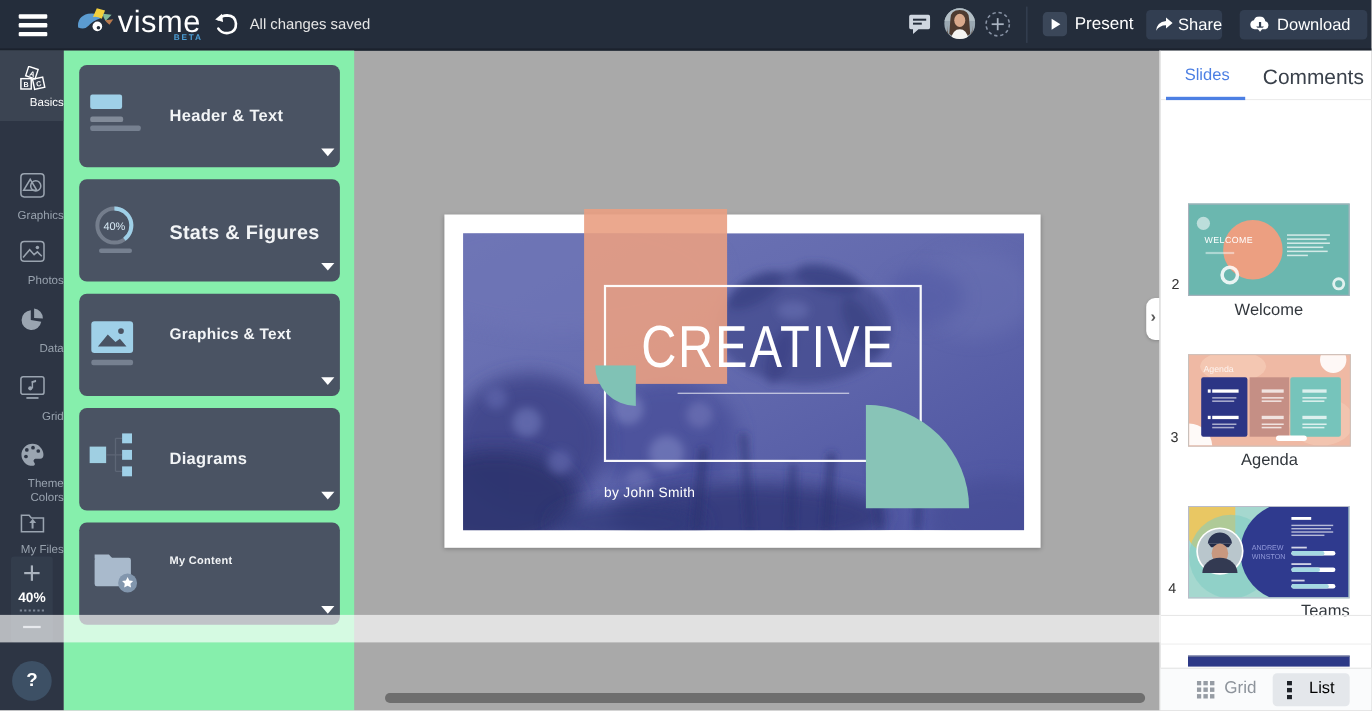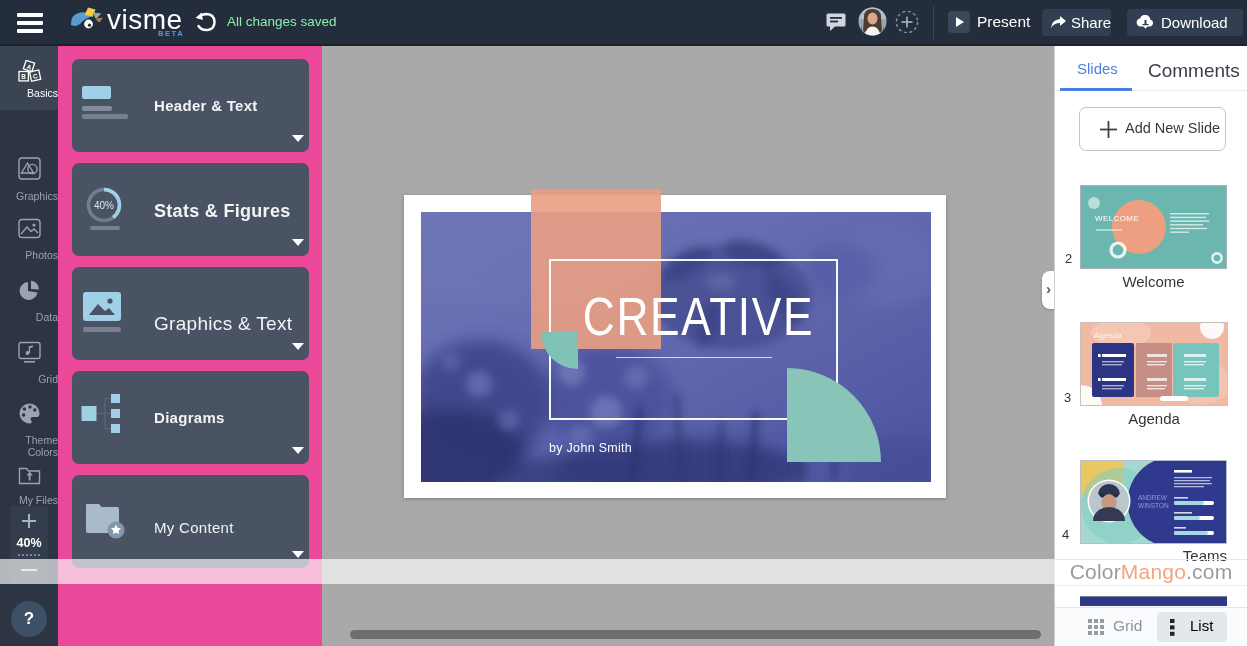--- a/index.html
+++ b/index.html
@@ -29,21 +29,21 @@
     <circle cx="18.5" cy="18" r="4.4" fill="#fff"></circle>
     <circle cx="19.5" cy="19.2" r="1.6" fill="#242d3b"></circle>
   </svg>
   <div class="abs" style="left:107px;top:4px;width:80px;height:30px;color:#fff;font-size:28px;letter-spacing:.5px">visme</div>
   <div class="abs" style="left:158px;top:29px;color:#4d9fd6;font-size:7.5px;font-weight:bold;letter-spacing:1.6px">BETA</div>
 
   <svg class="abs" style="left:193px;top:11px" width="25" height="23" viewBox="0 0 25 23">
     <path d="M5.5 6.5 Q9 3 13.5 3 Q21 3.2 21.5 10.5 Q21.8 18 14.5 19 Q8.5 19.6 5.5 15" fill="none" stroke="#fff" stroke-width="2.4" stroke-linecap="round"></path>
     <path d="M8.8 1.5 L2.6 6.8 L9.8 9 Z" fill="#fff"></path>
   </svg>
-  <div class="abs" style="left:227px;top:14px;color:#86efac;font-size:13.5px">All changes saved</div>
+  <div class="abs" style="left:227px;top:14px;color:#e5e5e5;font-size:13.5px">All changes saved</div>
 
   <svg class="abs" style="left:825px;top:11px" width="22" height="22" viewBox="0 0 22 22">
     <path d="M3 2.5 h16 a1.5 1.5 0 0 1 1.5 1.5 v10 a1.5 1.5 0 0 1 -1.5 1.5 h-9 l-5 4.5 v-4.5 h-2 a1.5 1.5 0 0 1 -1.5 -1.5 v-10 a1.5 1.5 0 0 1 1.5 -1.5 Z" fill="#cfd6e0"></path>
     <rect x="5" y="6" width="12" height="1.8" fill="#242d3b"></rect>
     <rect x="5" y="9.6" width="8" height="1.8" fill="#242d3b"></rect>
   </svg>
 
   <svg class="abs" style="left:858px;top:7px" width="29" height="29" viewBox="0 0 29 29">
     <defs>
           <clipPath id="avc">
@@ -157,21 +157,21 @@
     <div class="abs" style="left:12px;top:14.4px;width:14px;height:1.4px;background:#aab3be"></div>
     <div class="abs" style="left:18.3px;top:8px;width:1.4px;height:14px;background:#aab3be"></div>
     <div class="abs" style="left:0;top:30px;width:38px;text-align:center;color:#fff;font-size:12.5px;font-weight:bold">40%</div>
     <div class="abs" style="left:8px;top:48px;width:22px;border-top:2px dotted #7c8695"></div>
     <div class="abs" style="left:11px;top:63px;width:16px;height:1.8px;background:#b9c1cc"></div>
   </div>
 
   <div class="abs" style="left:11px;top:555px;width:36px;height:36px;border-radius:50%;background:#3d5065;color:#fff;font-size:17px;font-weight:bold;text-align:center;line-height:36px">?</div>
 </div>
 
-<div class="abs" style="left:58px;top:46px;width:264px;height:600px;background:#ec4899">
+<div class="abs" style="left:58px;top:46px;width:264px;height:600px;background:#86efac">
 
   <div class="abs" style="left:14px;top:13px;width:237px;height:93px;background:#4a5363;border-radius:7px">
     <div class="abs" style="left:10px;top:27px;width:29px;height:13px;background:#9fd0e8;border-radius:2px"></div>
     <div class="abs" style="left:10px;top:47px;width:30px;height:5px;background:#828b99;border-radius:2px"></div>
     <div class="abs" style="left:10px;top:55px;width:46px;height:5px;background:#768090;border-radius:2px"></div>
     <div class="abs" style="left:82px;top:38px;color:#f2f4f6;font-size:15px;font-weight:bold;letter-spacing:.3px">Header &amp; Text</div>
     <div class="abs" style="left:220px;top:76px;width:0;height:0;border-left:6px solid transparent;border-right:6px solid transparent;border-top:7px solid #fff"></div>
   </div>
 
   <div class="abs" style="left:14px;top:117px;width:237px;height:93px;background:#4a5363;border-radius:7px">
@@ -186,21 +186,21 @@
   </div>
 
   <div class="abs" style="left:14px;top:221px;width:237px;height:93px;background:#4a5363;border-radius:7px">
     <div class="abs" style="left:11px;top:25px;width:38px;height:29px;background:#9fd0e8;border-radius:3px">
       <svg width="38" height="29" viewBox="0 0 38 29">
         <circle cx="27" cy="9" r="2.6" fill="#495363"></circle>
         <path d="M6 23 L15 12 L22 19 L26 16 L32 23 Z" fill="#495363"></path>
       </svg>
     </div>
     <div class="abs" style="left:11px;top:60px;width:38px;height:5px;background:#768090;border-radius:2px"></div>
-    <div class="abs" style="left:82px;top:46px;color:#f2f4f6;font-size:19px;font-weight:normal;letter-spacing:.3px">Graphics &amp; Text</div>
+    <div class="abs" style="left:82px;top:28px;color:#f2f4f6;font-size:14px;font-weight:bold;letter-spacing:.3px">Graphics &amp; Text</div>
     <div class="abs" style="left:220px;top:76px;width:0;height:0;border-left:6px solid transparent;border-right:6px solid transparent;border-top:7px solid #fff"></div>
   </div>
 
   <div class="abs" style="left:14px;top:325px;width:237px;height:93px;background:#4a5363;border-radius:7px">
     <svg class="abs" style="left:8px;top:22px" width="48" height="42" viewBox="0 0 48 42">
       <path d="M17 20.5 H25 M25 5.5 V35.5 M25 5.5 H31 M25 20.5 H31 M25 35.5 H31" stroke="#5d6676" stroke-width="1.2" fill="none"></path>
       <rect x="1.5" y="13" width="15" height="15" fill="#9fcfe2"></rect>
       <rect x="31" y="1" width="9" height="9" fill="#9fd0e8"></rect>
       <rect x="31" y="16" width="9" height="9" fill="#9fd0e8"></rect>
       <rect x="31" y="31" width="9" height="9" fill="#9fd0e8"></rect>
@@ -209,21 +209,21 @@
     <div class="abs" style="left:220px;top:76px;width:0;height:0;border-left:6px solid transparent;border-right:6px solid transparent;border-top:7px solid #fff"></div>
   </div>
 
   <div class="abs" style="left:14px;top:429px;width:237px;height:93px;background:#4a5363;border-radius:7px">
     <svg class="abs" style="left:8px;top:24px" width="48" height="44" viewBox="0 0 48 44">
       <path d="M6 5 h13 l3.5 4 h0 v0 h-16.5 Z" fill="#a9bacc"></path>
       <rect x="6" y="8" width="33" height="26" rx="2" fill="#a9bacc"></rect>
       <circle cx="36" cy="31" r="8.6" fill="#8296ad"></circle>
       <path d="M36 25.5 l1.55 3.2 3.5 .5 -2.5 2.45 .6 3.5 -3.15 -1.65 -3.15 1.65 .6 -3.5 -2.5 -2.45 3.5 -.5 Z" fill="#fff"></path>
     </svg>
-    <div class="abs" style="left:82px;top:44px;color:#f2f4f6;font-size:15px;font-weight:normal;letter-spacing:.3px">My Content</div>
+    <div class="abs" style="left:82px;top:30px;color:#f2f4f6;font-size:10px;font-weight:bold;letter-spacing:.3px">My Content</div>
     <div class="abs" style="left:220px;top:76px;width:0;height:0;border-left:6px solid transparent;border-right:6px solid transparent;border-top:7px solid #fff"></div>
   </div>
 </div>
 
 <div class="abs" style="left:404px;top:195px;width:542px;height:303px;background:#fff;box-shadow:0 1px 4px rgba(0,0,0,.25)"></div>
 <svg class="abs" style="left:421px;top:212px" width="510" height="270" viewBox="0 0 510 270" preserveAspectRatio="none">
   <defs>
     <linearGradient id="pbg" x1="0" y1="0" x2="1" y2="1">
       <stop offset="0" stop-color="#6f76b7"></stop>
       <stop offset=".45" stop-color="#636aae"></stop>
@@ -296,27 +296,20 @@
 <div class="abs" style="left:1042px;top:271px;width:14px;height:38px;background:#fff;border-radius:8px 0 0 8px;box-shadow:0 1px 3px rgba(0,0,0,.2)"></div>
 <div class="abs" style="left:1046px;top:280px;color:#5a5a5a;font-size:15px;font-weight:bold">›</div>
 
 <div class="abs" style="left:1054px;top:46px;width:193px;height:600px;background:#fff;border-left:1px solid #cfcfcf">
 
   <div class="abs" style="left:22px;top:14px;color:#4c7fe3;font-size:15px">Slides</div>
   <div class="abs" style="left:93px;top:14px;color:#3a414b;font-size:19px">Comments</div>
   <div class="abs" style="left:0;top:44px;width:193px;height:1px;background:#ececec"></div>
   <div class="abs" style="left:5px;top:42px;width:72px;height:3px;background:#4c7fe3"></div>
 
-  <div class="abs" style="left:24px;top:61px;width:147px;height:44px;border:1px solid #bfc5cb;border-radius:7px;background:#fff">
-    <svg class="abs" style="left:19px;top:12px" width="19" height="19" viewBox="0 0 19 19">
-      <rect x="8.6" y="1" width="1.8" height="17" fill="#3c434c"></rect>
-      <rect x="1" y="8.6" width="17" height="1.8" fill="#3c434c"></rect>
-    </svg>
-    <div class="abs" style="left:45px;top:12px;color:#333a42;font-size:14.5px">Add New Slide</div>
-  </div>
 
   <div class="abs" style="left:1063px;top:46px"></div>
 </div>
 <div class="abs" style="left:1065px;top:251px;color:#333;font-size:13px">2</div>
 <div class="abs" style="left:1080px;top:185px;width:147px;height:84px;border:1px solid #a9b1bc;background:#6bb7af">
   <svg width="145" height="82" viewBox="0 0 145 82">
     <circle cx="13" cy="17" r="6" fill="#ffffff" opacity=".55"></circle>
     <circle cx="58" cy="41" r="27" fill="#ec9f81"></circle>
     <circle cx="37" cy="64" r="7" fill="none" stroke="#ffffff" stroke-width="3.2" opacity=".85"></circle>
     <circle cx="136" cy="72" r="4.6" fill="none" stroke="#ffffff" stroke-width="2.6" opacity=".8"></circle>
@@ -409,21 +402,20 @@
     <rect x="93" y="55" width="26" height="4" rx="2" fill="#a5d8e2"></rect>
     <rect x="93" y="70" width="34" height="4" rx="2" fill="#a5d8e2"></rect>
   </svg>
 </div>
 <div class="abs" style="left:1080px;top:547px;width:147px;text-align:right;color:#32373d;font-size:15px">Teams</div>
 
 <div class="abs" style="left:1080px;top:596px;width:147px;height:10px;background:#2d3987;border-top:1px solid #777e9e;overflow:hidden"></div>
 
 <div class="abs" style="left:1055px;top:559px;width:192px;height:1px;background:#e7e7e7"></div>
 <div class="abs" style="left:1055px;top:585px;width:192px;height:1px;background:#efefef"></div>
-<div class="abs" style="left:1055px;top:560px;width:192px;text-align:center;font-size:21px;color:#9b9b9b;letter-spacing:.2px">Color<span style="color:#f2a47e">Mango</span>.com</div>
 
 <div class="abs" style="left:1055px;top:607px;width:192px;height:39px;background:#fafbfc;border-top:1px solid #e4e4e4">
   <svg class="abs" style="left:33px;top:11px" width="17" height="17" viewBox="0 0 17 17">
     <g fill="#969ca4">
       <rect x="0" y="0" width="4" height="4"></rect>
           <rect x="6" y="0" width="4" height="4"></rect>
           <rect x="12" y="0" width="4" height="4"></rect>
       <rect x="0" y="6" width="4" height="4"></rect>
           <rect x="6" y="6" width="4" height="4"></rect>
           <rect x="12" y="6" width="4" height="4"></rect>

